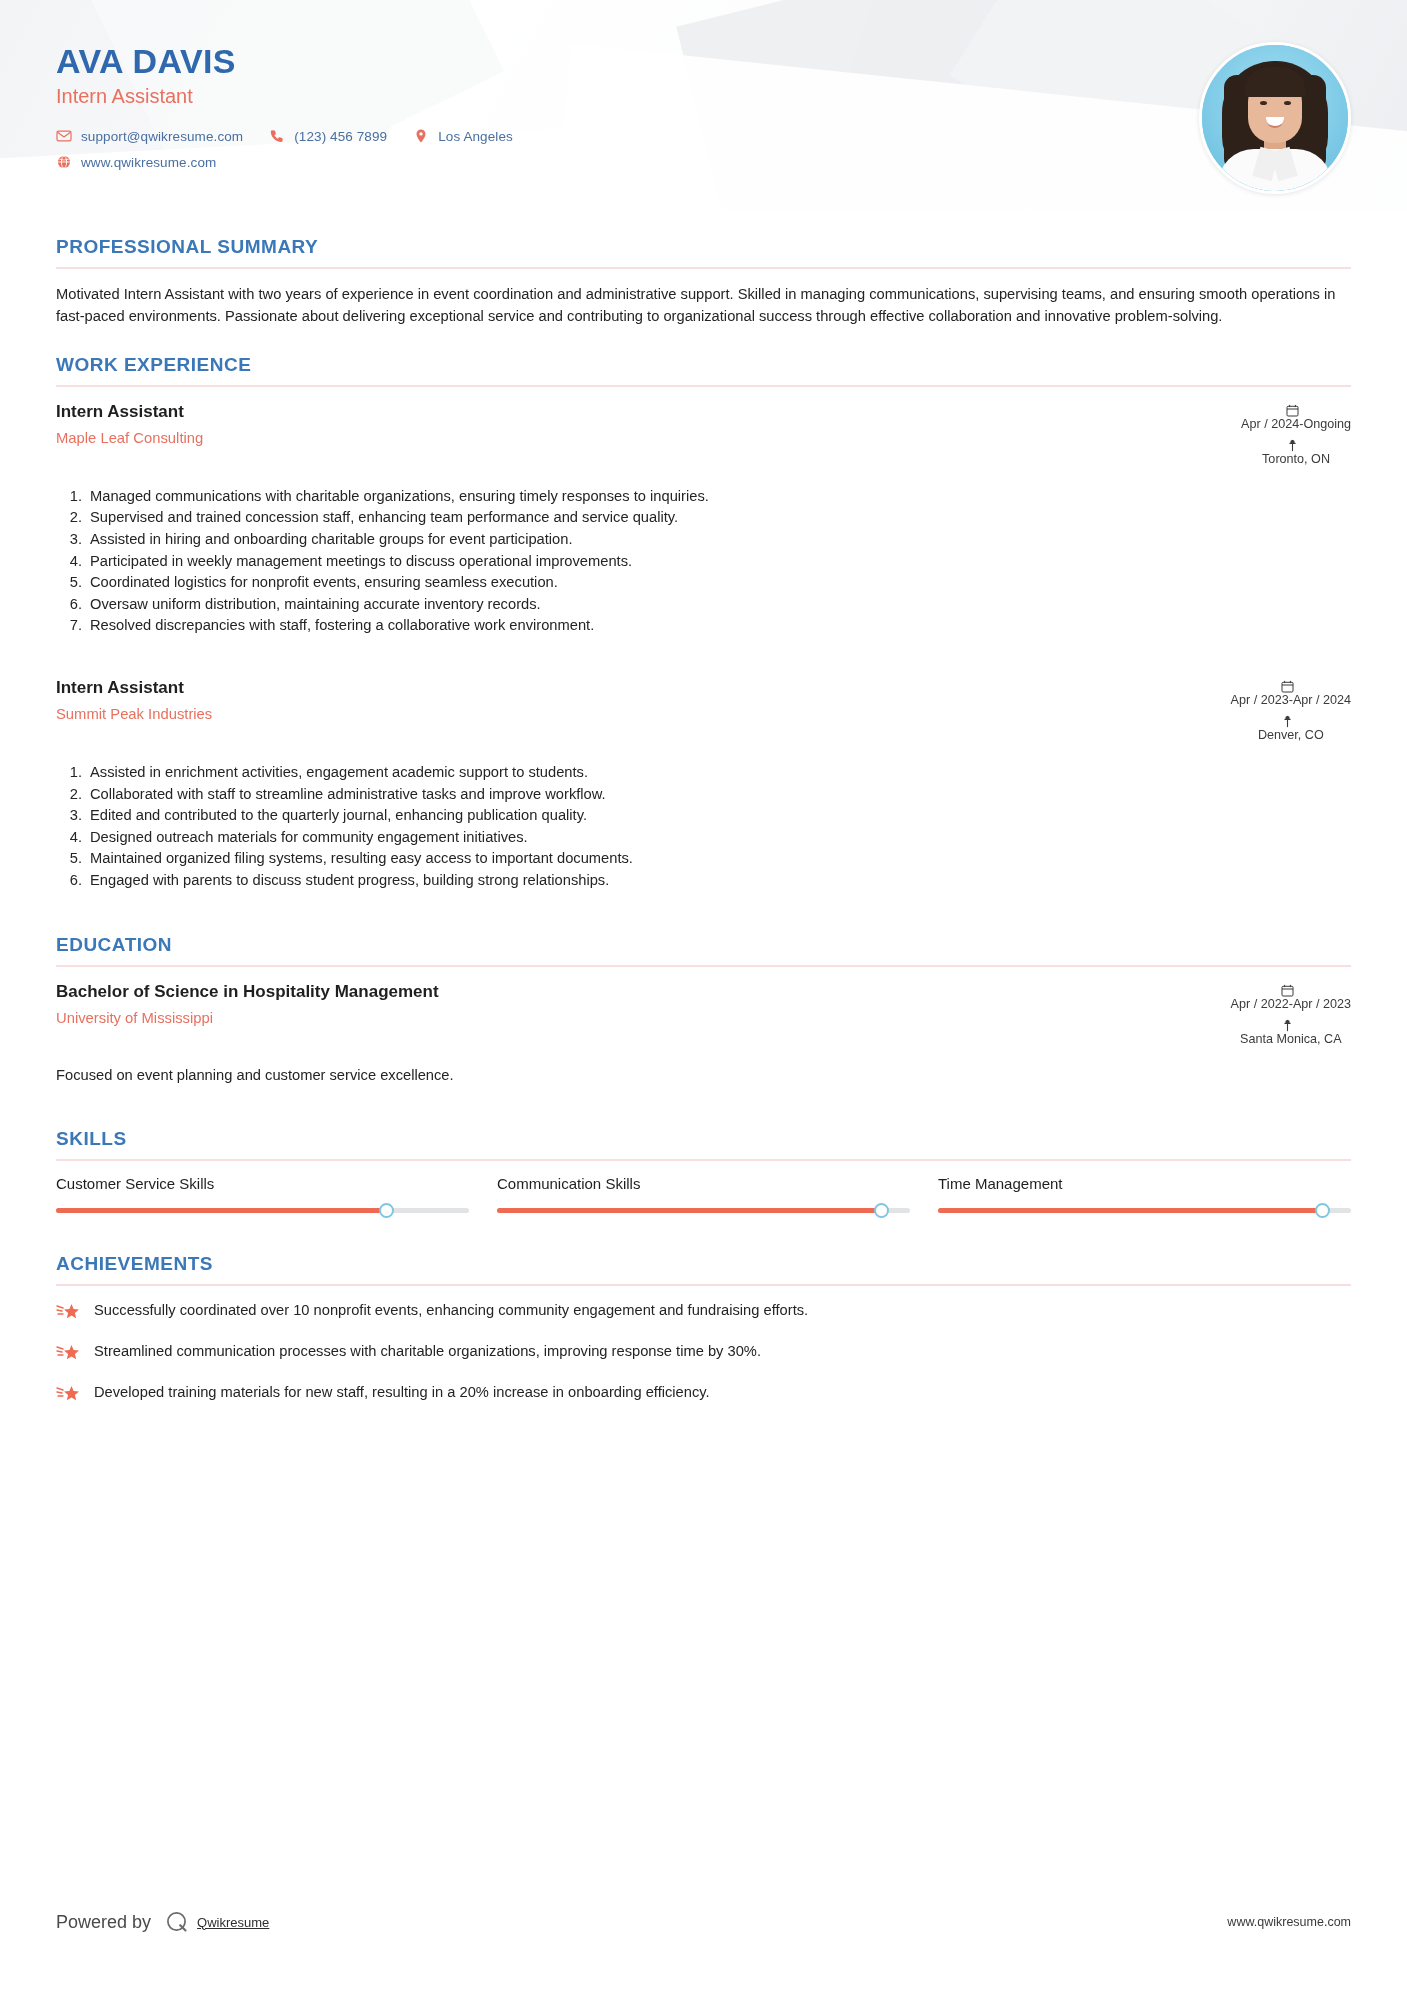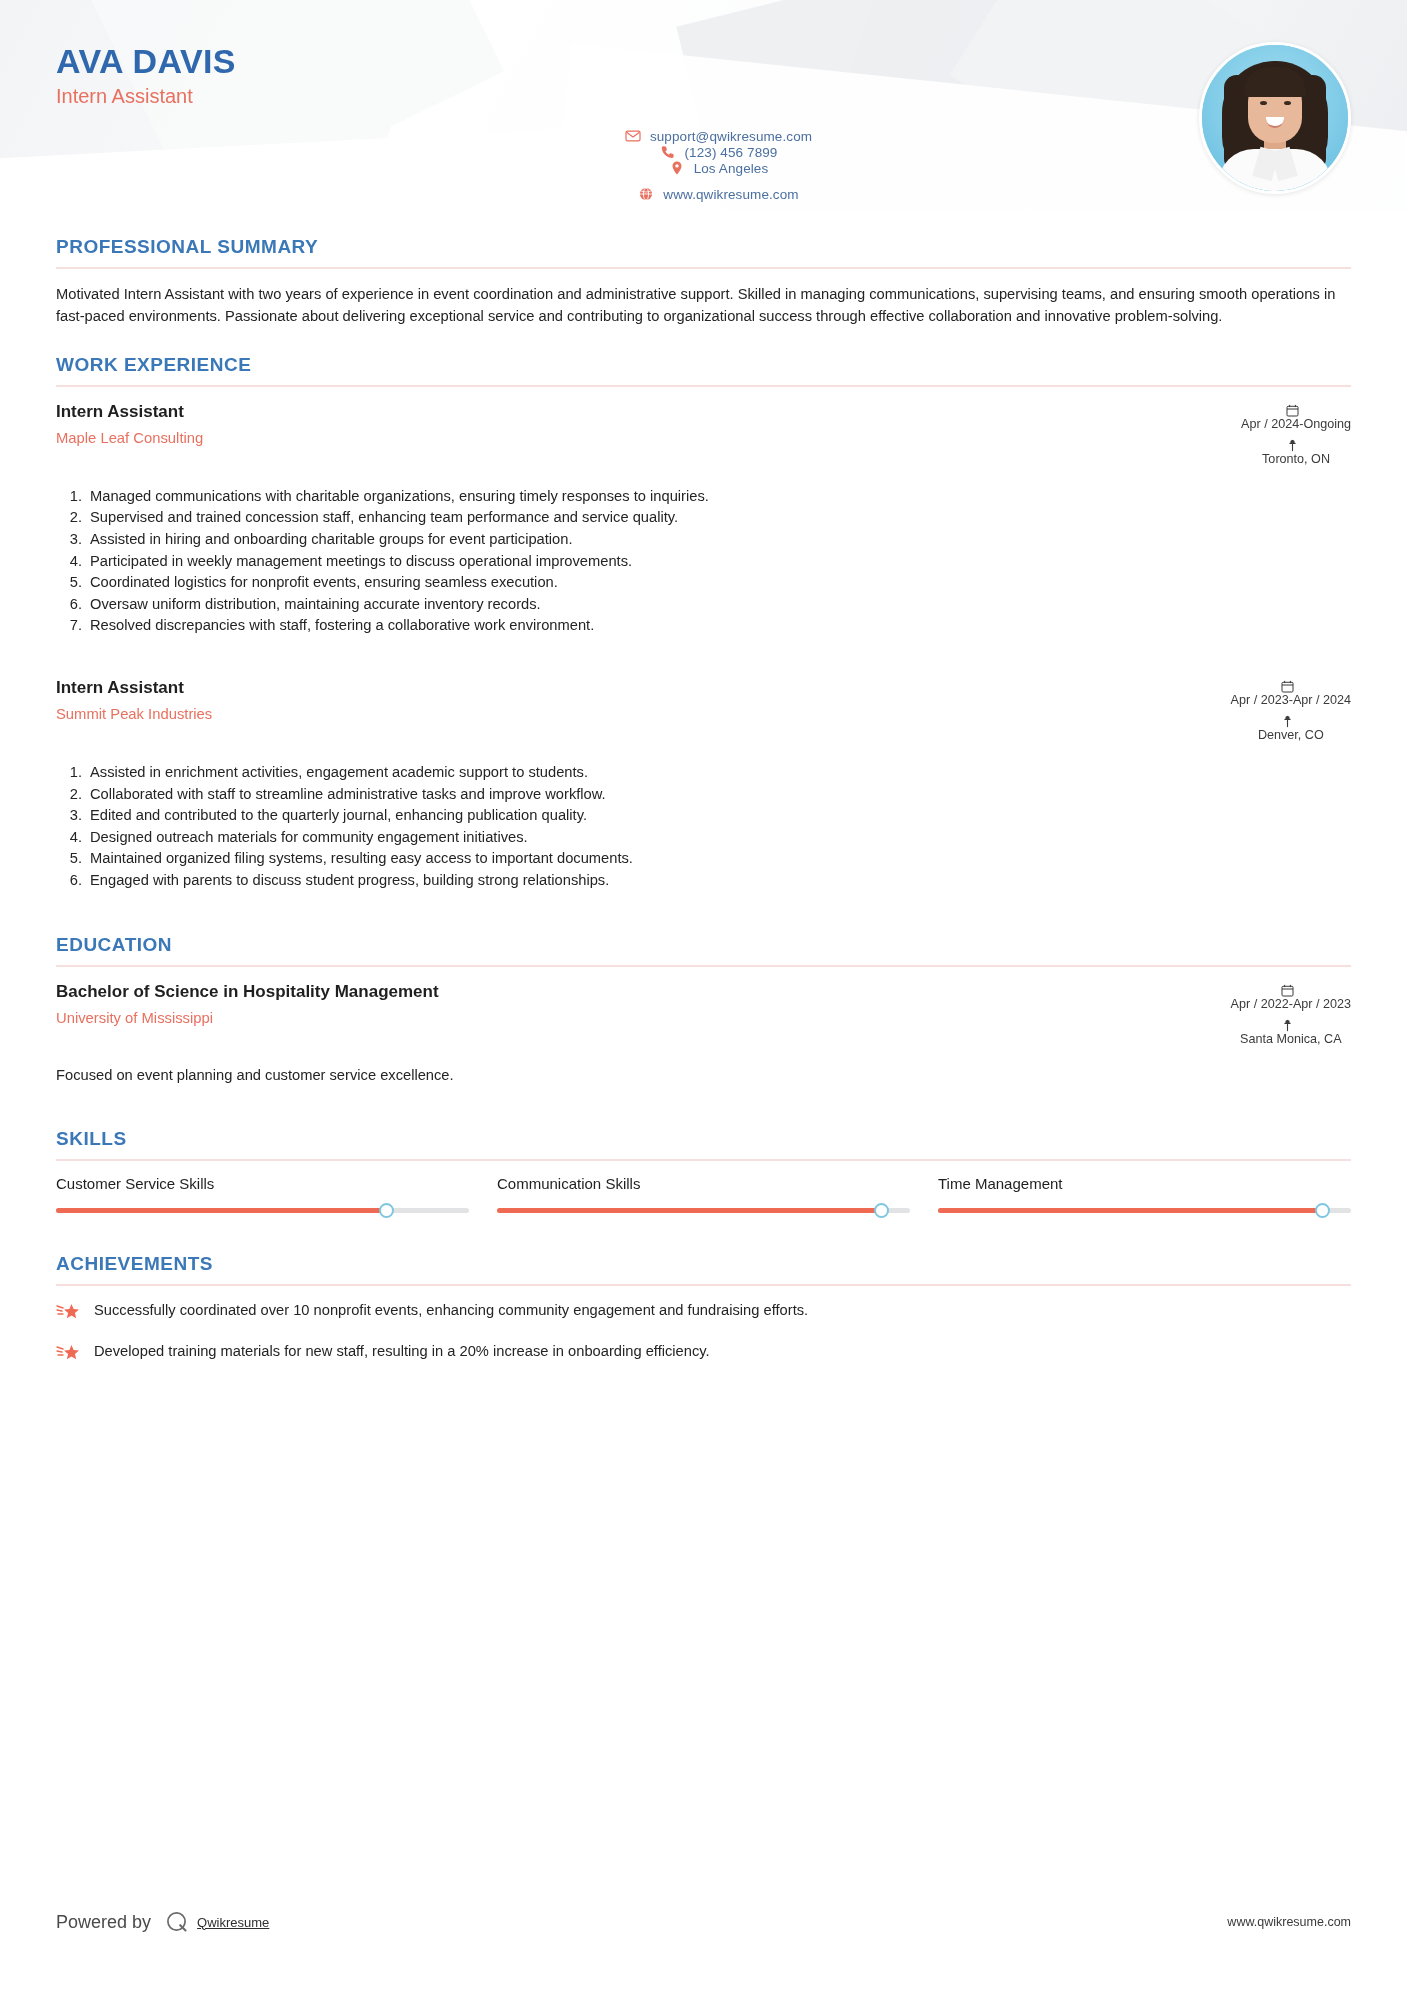--- a/index.html
+++ b/index.html
@@ -58,24 +58,23 @@
     color: #e8705f;
     margin: 4px 0 0 0;
     font-weight: normal;
     line-height: 1.2;
   }
   .contact-rows {
     margin-top: 20px;
   }
   .contact-row {
     display: flex;
-    align-items: center;
+    align-items: flex-end;
     margin-bottom: 10px;
     flex-wrap: nowrap;
-    flex-direction: column;
   }
   .contact-item {
     display: flex;
     align-items: center;
     margin-right: 26px;
     white-space: nowrap;
   }
   .contact-item .ico {
     width: 16px;
     height: 16px;
@@ -599,20 +598,29 @@
       <div class="ach-item">
         <div class="ach-icon">
           <svg width="26" height="22" viewBox="0 0 26 22">
             <path d="M1 5 L7 7 M1 9 L6 10 M2 13 L7 13" stroke="#ef6a53" stroke-width="1.4" fill="none" stroke-linecap="round"></path>
             <path d="M15.5 3 L17.6 8 L23 8.4 L18.9 12 L20.2 17.2 L15.5 14.4 L10.8 17.2 L12.1 12 L8 8.4 L13.4 8 Z" fill="#ef6a53"></path>
           </svg>
         </div>
         <div class="ach-text">Successfully coordinated over 10 nonprofit events, enhancing community engagement and fundraising efforts.</div>
       </div>
 
+      <div class="ach-item">
+        <div class="ach-icon">
+          <svg width="26" height="22" viewBox="0 0 26 22">
+            <path d="M1 5 L7 7 M1 9 L6 10 M2 13 L7 13" stroke="#ef6a53" stroke-width="1.4" fill="none" stroke-linecap="round"></path>
+            <path d="M15.5 3 L17.6 8 L23 8.4 L18.9 12 L20.2 17.2 L15.5 14.4 L10.8 17.2 L12.1 12 L8 8.4 L13.4 8 Z" fill="#ef6a53"></path>
+          </svg>
+        </div>
+        <div class="ach-text">Streamlined communication processes with charitable organizations, improving response time by 30%.</div>
+      </div>
 
       <div class="ach-item">
         <div class="ach-icon">
           <svg width="26" height="22" viewBox="0 0 26 22">
             <path d="M1 5 L7 7 M1 9 L6 10 M2 13 L7 13" stroke="#ef6a53" stroke-width="1.4" fill="none" stroke-linecap="round"></path>
             <path d="M15.5 3 L17.6 8 L23 8.4 L18.9 12 L20.2 17.2 L15.5 14.4 L10.8 17.2 L12.1 12 L8 8.4 L13.4 8 Z" fill="#ef6a53"></path>
           </svg>
         </div>
         <div class="ach-text">Developed training materials for new staff, resulting in a 20% increase in onboarding efficiency.</div>
       </div>

